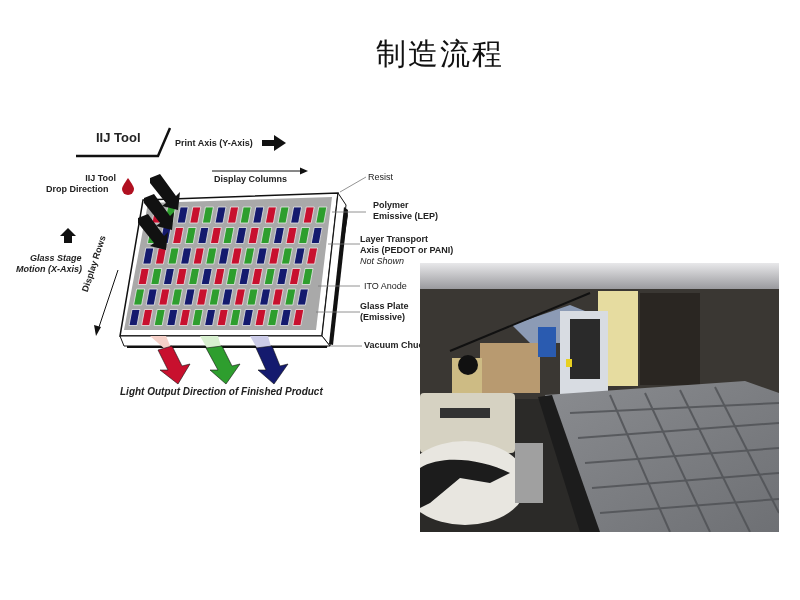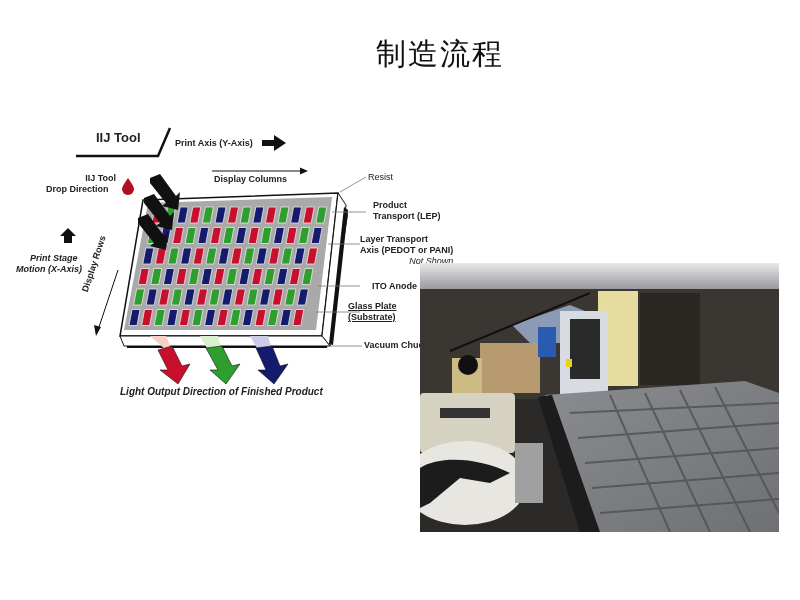--- a/index.html
+++ b/index.html
@@ -1,21 +1,21 @@
 <!DOCTYPE html>
 <html><head>
 <meta charset="utf-8">
 <style>
   html, body { margin:0; padding:0; }
   body { width:800px; height:600px; background:#ffffff; position:relative; overflow:hidden; font-family:"DejaVu Sans", sans-serif; }
   .title { position:absolute; left:376px; top:34px; font-size:30px; color:#111; letter-spacing:2px; font-family:Liberation Serif, serif; }
   .lbl { position:absolute; font-family:"Liberation Sans", sans-serif; font-weight:bold; color:#222; font-size:9px; line-height:11px; white-space:nowrap; }
   .lbl.it { font-style:italic; }
   .side { position:absolute; font-family:"Liberation Sans", sans-serif; color:#222; font-size:9px; line-height:11px; white-space:nowrap; }
-  .side .n { font-style:italic;text-align:right; }
+  .side .n { font-style:italic; }
   svg { position:absolute; left:0; top:0; }
   .photo { position:absolute; left:420px; top:263px; width:359px; height:269px; overflow:hidden; background:#2a2a2a; }
 </style>
 </head>
 <body>
 
 <div class="title">制造流程</div>
 
 <svg width="420" height="420" viewBox="0 0 420 420">
 
@@ -155,39 +155,39 @@
     <line x1="316" y1="312" x2="360" y2="312"></line>
     <line x1="330" y1="346" x2="362" y2="346"></line>
   </g>
 </svg>
 
 <div class="lbl" style="left:96px;top:130px;font-size:13px;line-height:15px;">IIJ Tool</div>
 <div class="lbl" style="left:175px;top:138px;text-align:center;">Print Axis (Y-Axis)</div>
 <div class="lbl" style="left:80px;top:173px;text-align:right;width:36px;">IIJ Tool</div>
 <div class="lbl" style="left:46px;top:184px;text-align:left;width:70px;">Drop Direction</div>
 <div class="lbl" style="left:214px;top:174px;">Display Columns</div>
-<div class="lbl it" style="left:30px;top:253px;">Print Stage</div>
+<div class="lbl it" style="left:30px;top:253px;">Glass Stage</div>
 <div class="lbl it" style="left:16px;top:264px;">Motion (X-Axis)</div>
 <div class="lbl" style="left:80px;top:290px;transform:rotate(-72deg);transform-origin:left top;">Display Rows</div>
 <div class="lbl it" style="left:120px;top:386px;font-size:10px;text-align:center;">Light Output Direction of Finished Product</div>
 
 <div class="side" style="left:368px;top:172px;font-weight:normal;"><span>Resist</span></div>
 <div class="side" style="left:373px;top:200px;font-weight:bold;">
-  <div>Product</div>
-    <div>Transport (LEP)</div>
+  <div>Polymer</div>
+    <div>Emissive (LEP)</div>
 </div>
 <div class="side" style="left:360px;top:234px;font-weight:bold;">
   <div>Layer Transport</div>
     <div>Axis (PEDOT or PANI)</div>
     <div class="n" style="font-weight:normal;">Not Shown</div>
 </div>
-<div class="side" style="left:372px;top:281px;font-weight:bold;"><span>ITO Anode</span></div>
-<div class="side" style="left:348px;top:301px;font-weight:bold;text-decoration:underline;">
+<div class="side" style="left:364px;top:281px;font-weight:normal;"><span>ITO Anode</span></div>
+<div class="side" style="left:360px;top:301px;font-weight:bold;">
   <div>Glass Plate</div>
-    <div>(Substrate)</div>
+    <div>(Emissive)</div>
 </div>
 <div class="side" style="left:364px;top:340px;font-weight:bold;"><span>Vacuum Chuck</span></div>
 
 <div class="photo">
   <svg width="359" height="269" viewBox="0 0 359 269">
     <defs>
       <linearGradient id="top" x1="0" y1="0" x2="0" y2="1">
         <stop offset="0" stop-color="#e8e8ea"></stop>
           <stop offset="1" stop-color="#9a9a9e"></stop>
       </linearGradient>

